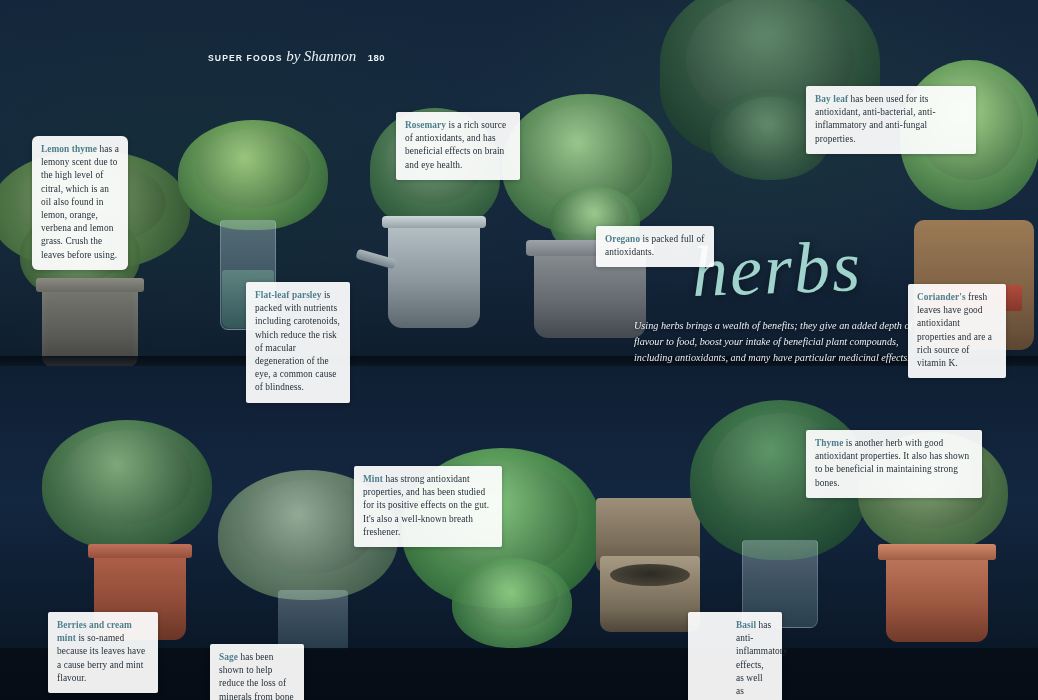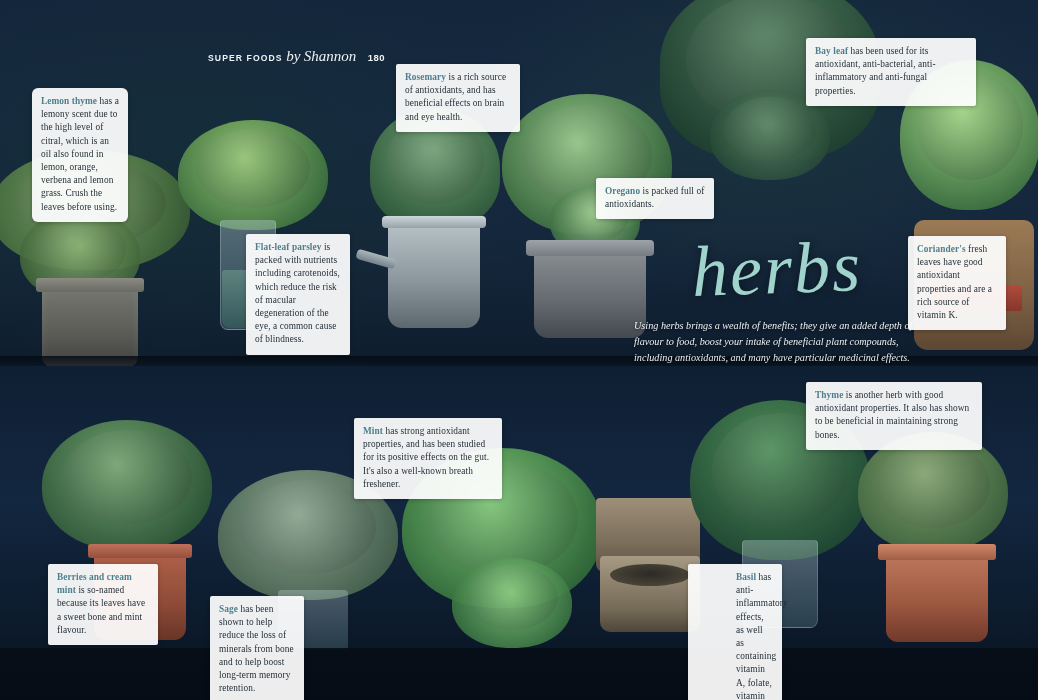--- a/index.html
+++ b/index.html
@@ -62,20 +62,21 @@
     position: absolute;
     background: rgba(255,255,255,0.93);
     color: #1e2a33;
     font-family: "Liberation Serif", serif;
     font-size: 9.3px;
     line-height: 1.42;
     padding: 7px 9px 8px 9px;
     border-radius: 2px;
     box-shadow: 0 1px 4px rgba(0,0,0,0.25);
     letter-spacing: 0.1px;
+    margin-top: 48px;
   }
   .callout b {
     color: #4f7f8c;
     font-weight: bold;
   }
 
   
   .header {
     position: absolute;
     top: 48px; left: 208px;
@@ -244,21 +245,21 @@
 
   <div class="callout" style="left:806px; top:382px; width:176px;">
     <b>Thyme</b><span> is another herb with good antioxidant properties. It also has shown to be beneficial in maintaining strong bones.</span>
   </div>
 
   <div class="callout" style="left:354px; top:418px; width:148px;">
     <b>Mint</b><span> has strong antioxidant properties, and has been studied for its positive effects on the gut. It's also a well-known breath freshener.</span>
   </div>
 
   <div class="callout" style="left:48px; top:564px; width:110px;">
-    <b>Berries and cream mint</b><span> is so-named because its leaves have a sweet bone and mint flavour.</span>
+    <b>Berries and cream mint</b><span> is so-named because its leaves have a cause berry and mint flavour.</span>
   </div>
 
   <div class="callout" style="left:210px; top:596px; width:94px;">
     <b>Sage</b><span> has been shown to help reduce the loss of minerals from bone and to help boost long-term memory retention.</span>
   </div>
 
   <div class="callout" style="left:688px; top:564px; width:94px;padding-left:48px;">
     <b>Basil</b><span> has anti-inflammatory effects, as well as containing vitamin A, folate, vitamin C and several minerals. Thai basil, with its aniseed flavour, is found in Asian dishes.</span>
   </div>
 

